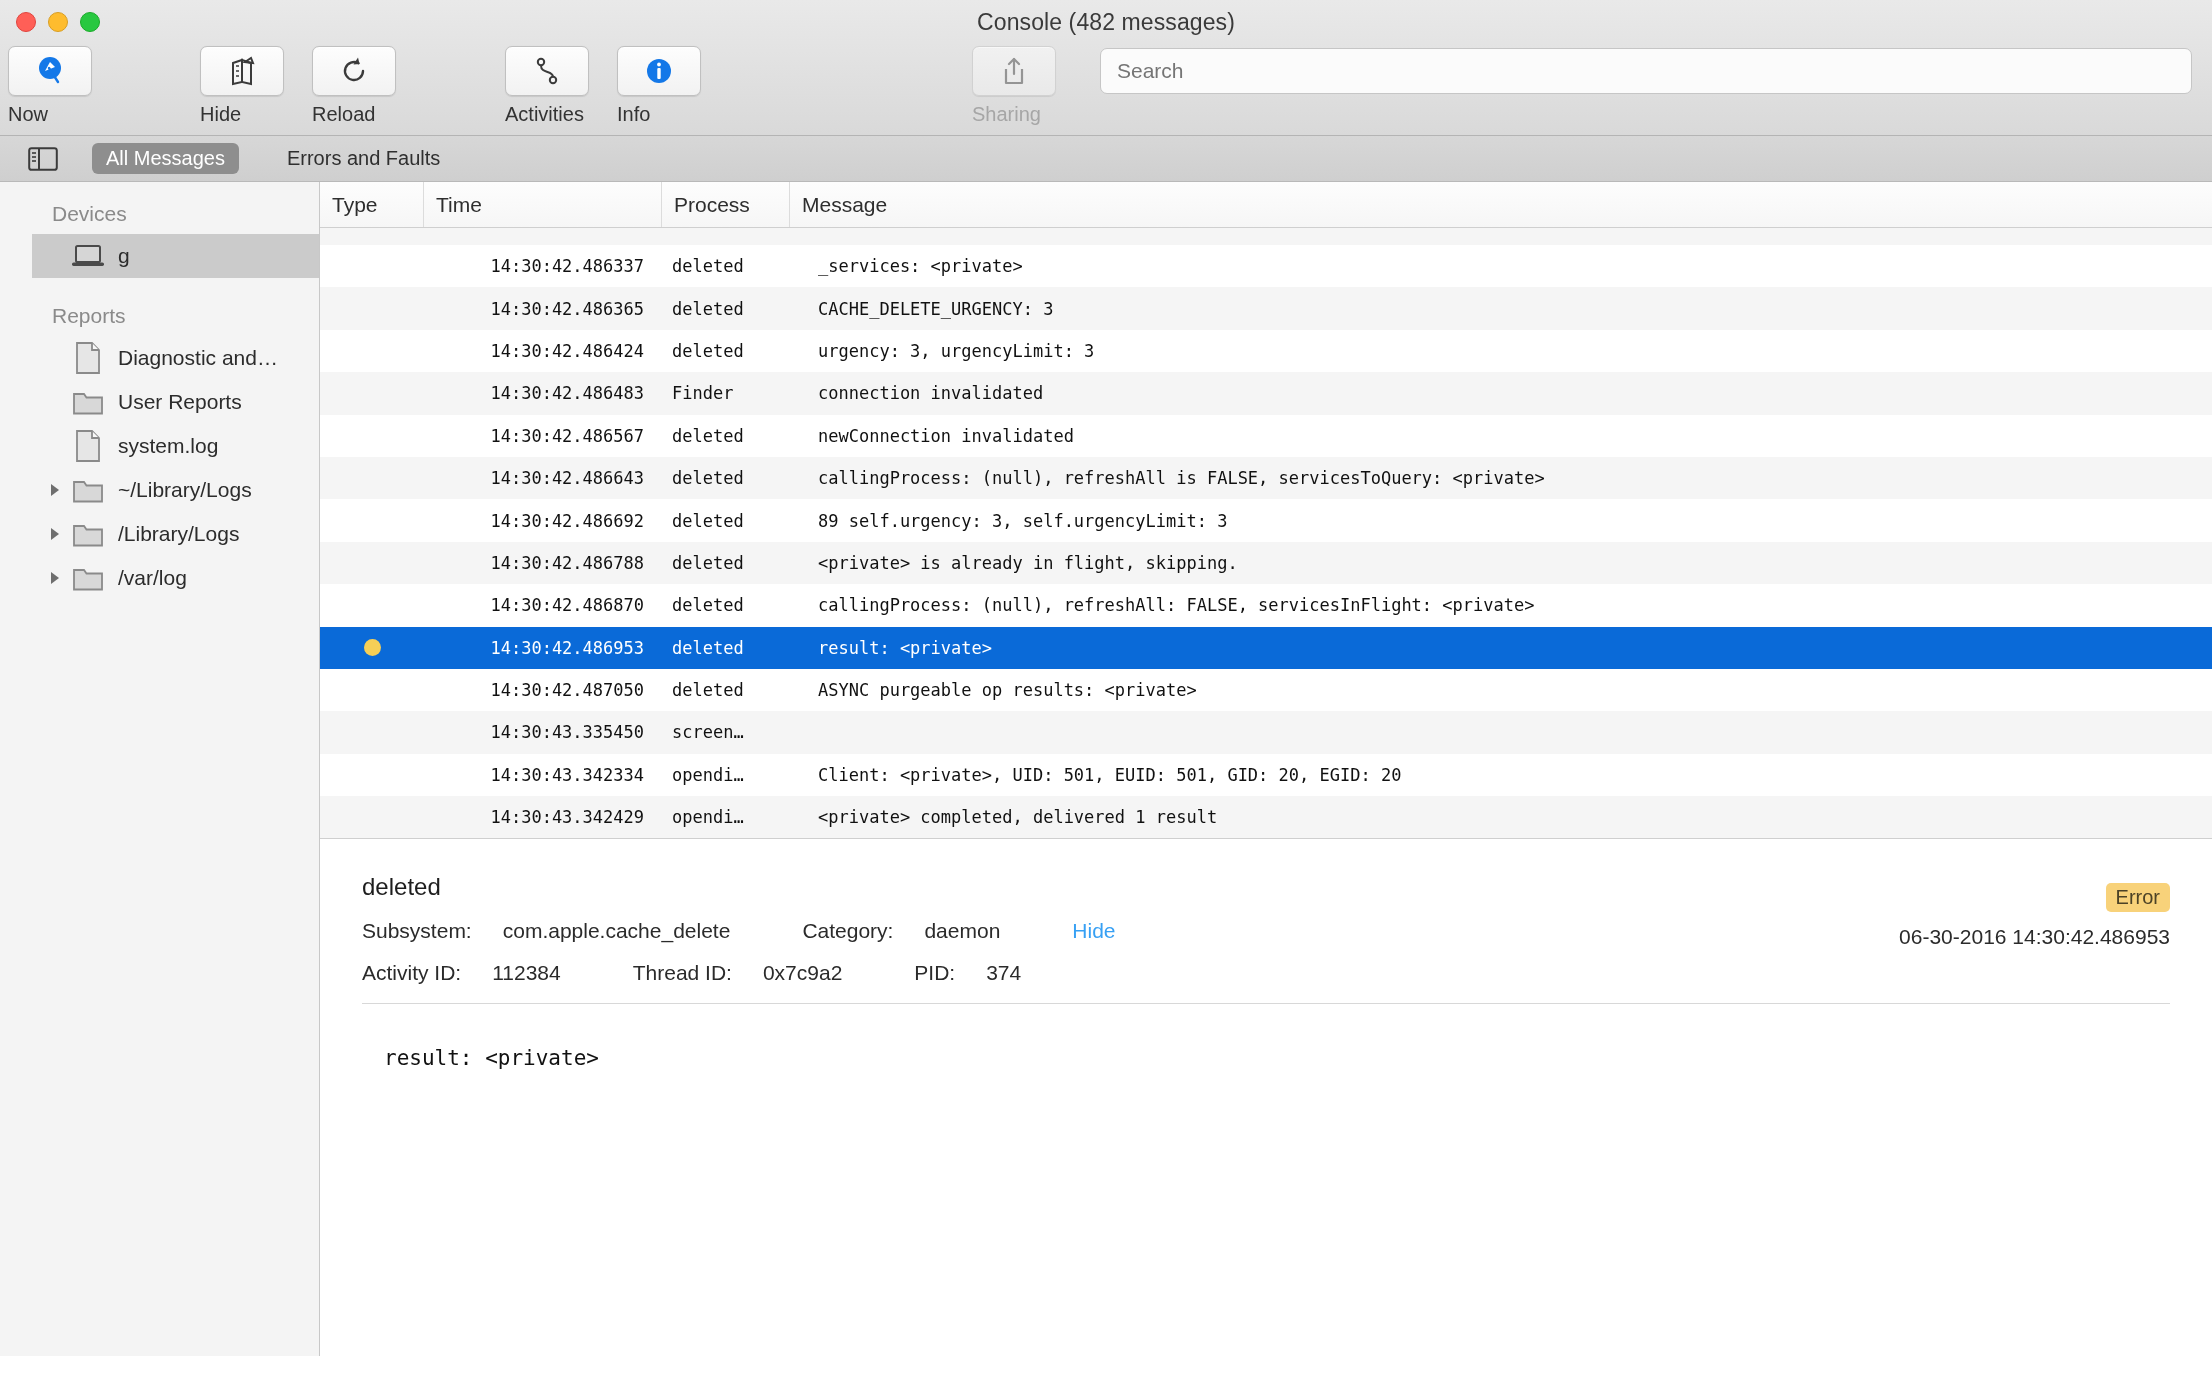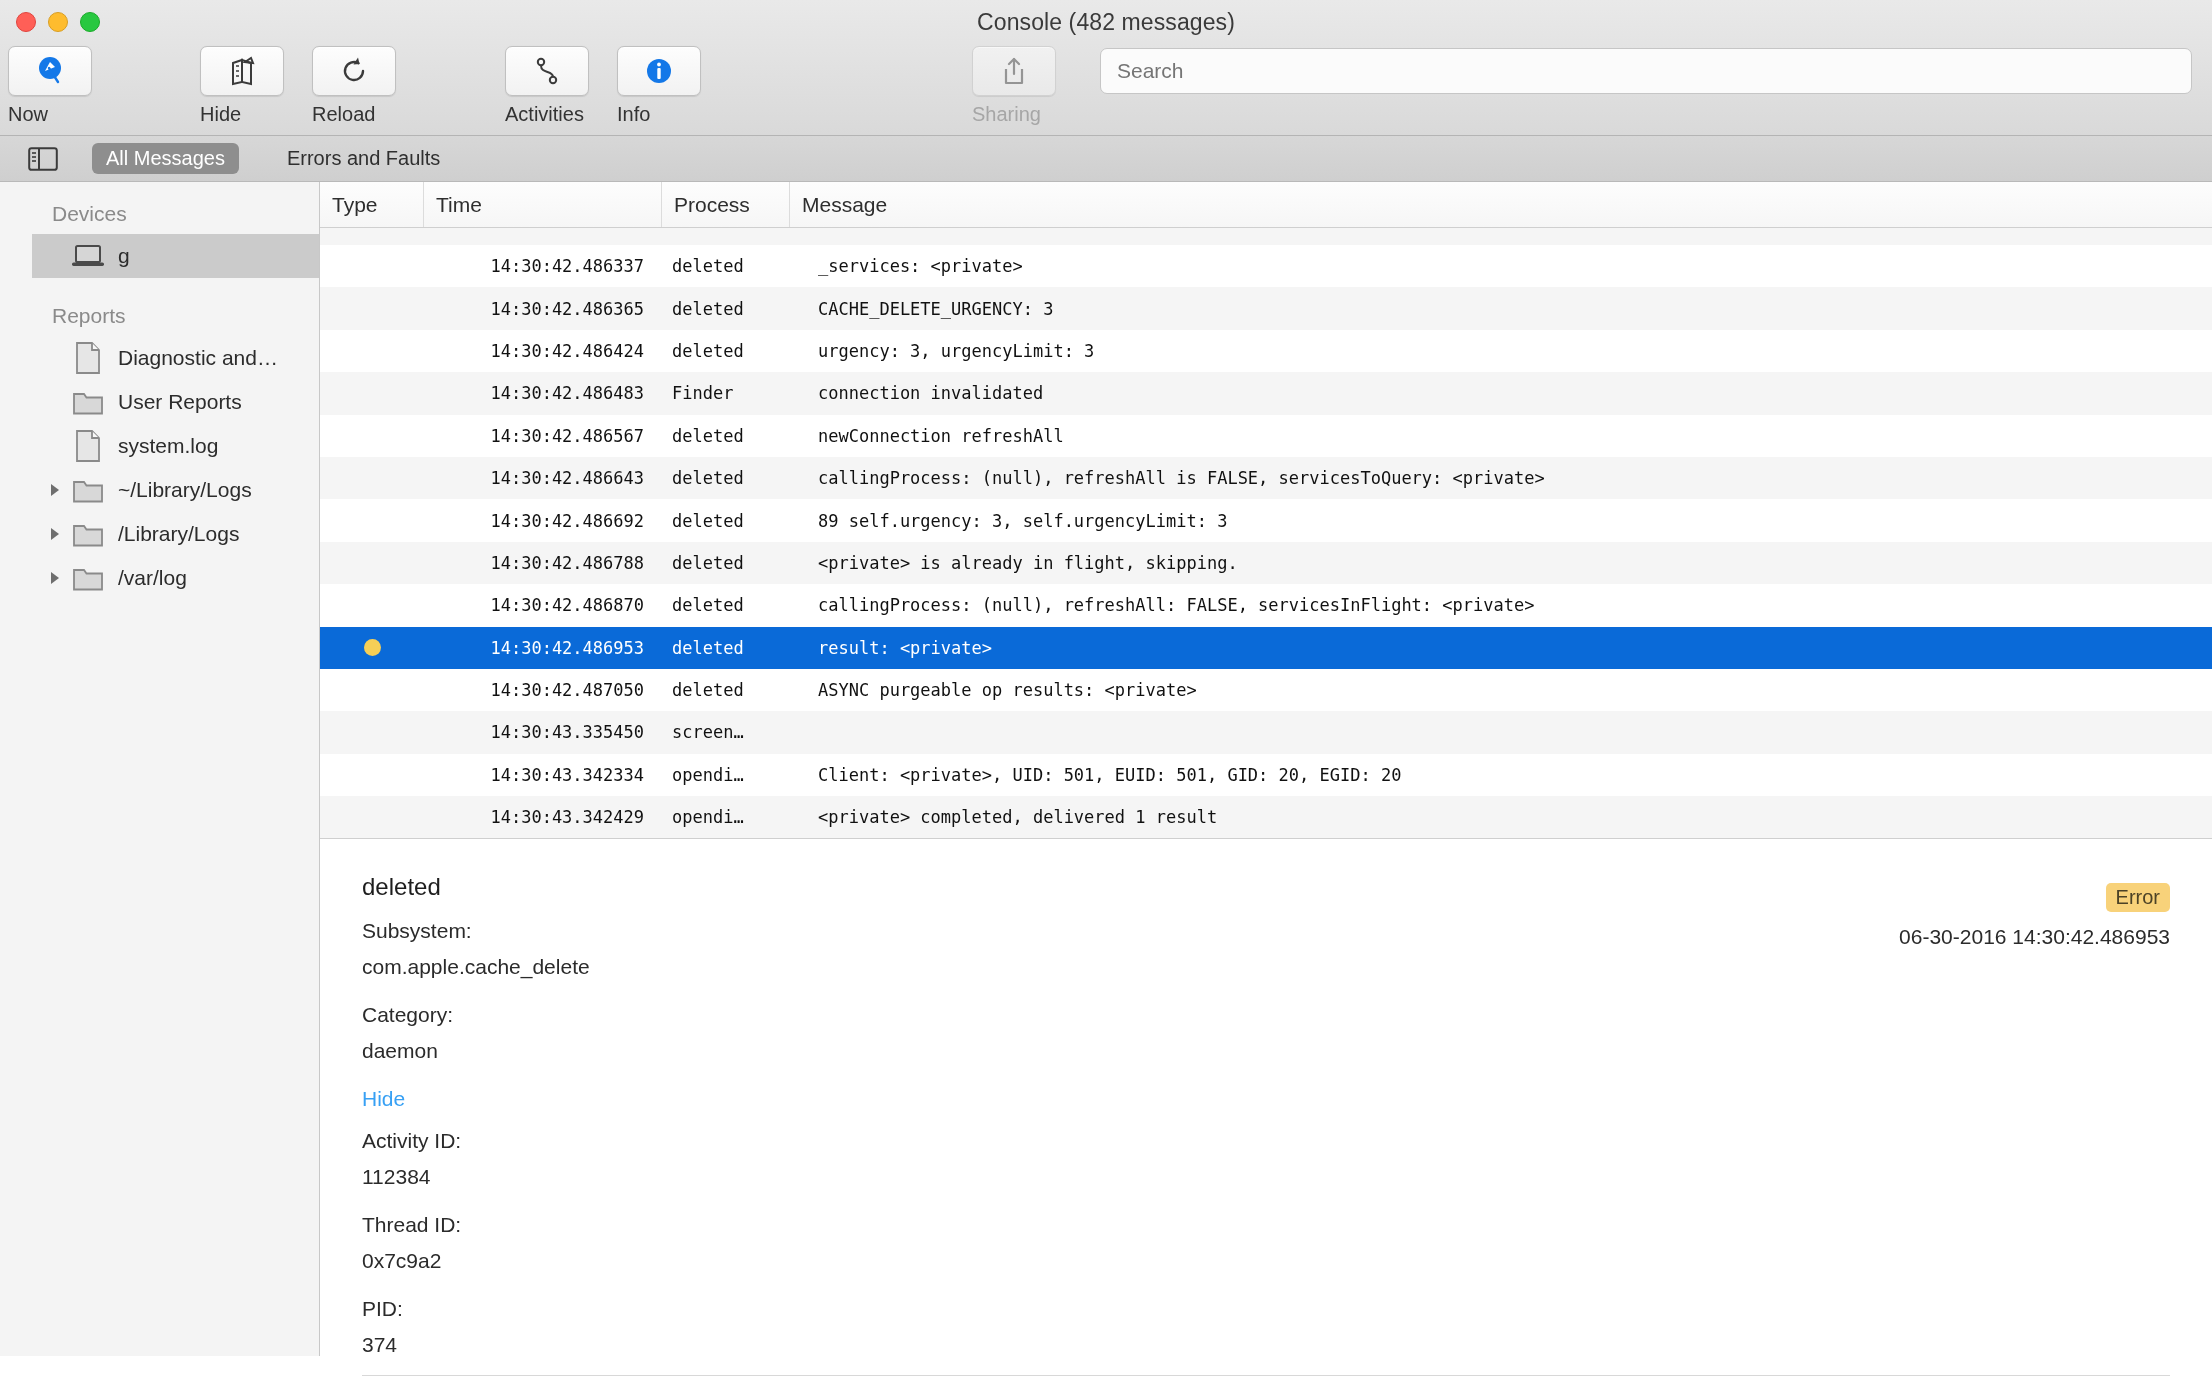--- a/index.html
+++ b/index.html
@@ -261,22 +261,21 @@
     color: #1d1d1d;
     font-weight: normal;
     margin-bottom: 18px;
   }
   .detail-line {
     display: flex;
     align-items: baseline;
     font-size: 21px;
     color: #2b2b2b;
     margin-bottom: 18px;
-    gap: 12px;
-    flex-direction: column;
+    gap: 31px;
   }
   .detail-line .hide-link {
     color: #37a0f4;
   }
   .badge {
     position: absolute;
     right: 42px;
     top: 44px;
     background: #f8d27a;
     color: #4c4226;
@@ -539,21 +538,21 @@
           <div class="row even">
             <div class="c-type"></div>
             <div class="c-time">14:30:42.486483</div>
             <div class="c-process">Finder</div>
             <div class="c-message">connection invalidated</div>
           </div>
           <div class="row odd">
             <div class="c-type"></div>
             <div class="c-time">14:30:42.486567</div>
             <div class="c-process">deleted</div>
-            <div class="c-message">newConnection refreshAll</div>
+            <div class="c-message">newConnection invalidated</div>
           </div>
           <div class="row even">
             <div class="c-type"></div>
             <div class="c-time">14:30:42.486643</div>
             <div class="c-process">deleted</div>
             <div class="c-message">callingProcess: (null), refreshAll is FALSE, servicesToQuery: &lt;private&gt;</div>
           </div>
           <div class="row odd">
             <div class="c-type"></div>
             <div class="c-time">14:30:42.486692</div>

